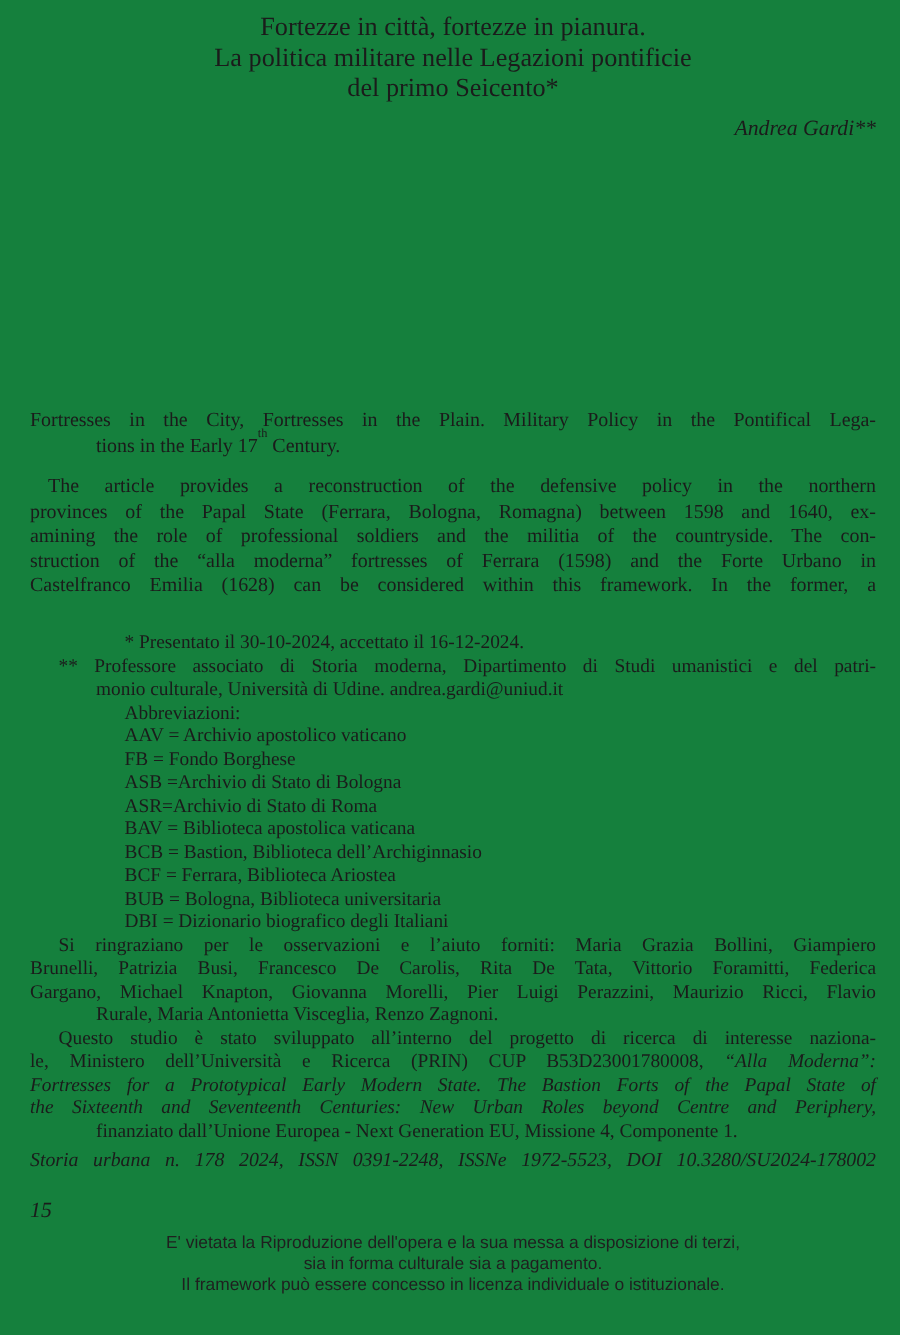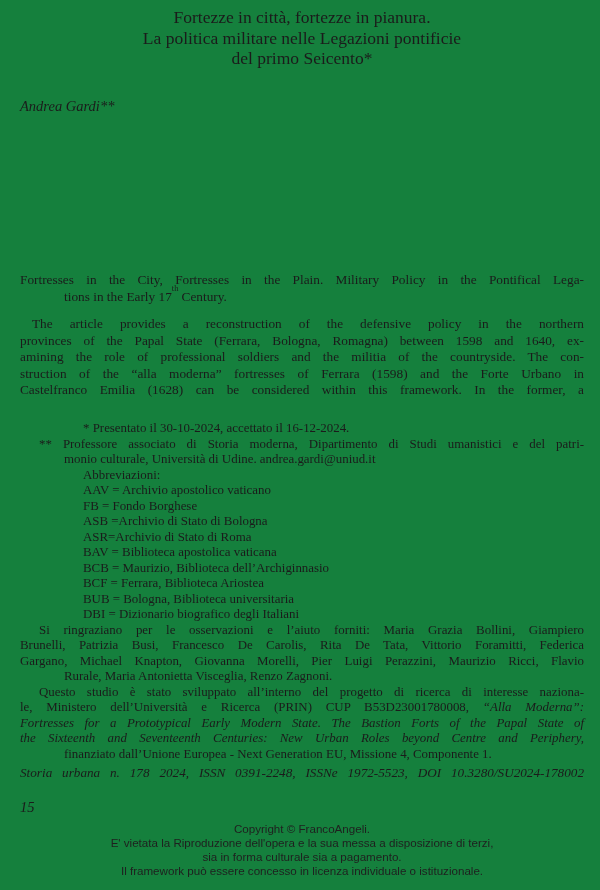--- a/index.html
+++ b/index.html
@@ -6,21 +6,21 @@
   html,body { width:600px; height:890px; background:#ffffff; }
   body {
     font-family:"Liberation Serif", serif;
     color:#1b1b1b;
     -webkit-font-smoothing:antialiased;
   }
   .page { position:relative; width:600px; height:890px; background:#15803d; overflow:hidden; }
   .block { position:absolute; left:20px; right:16px; }
 
   .title   { top:7px;  font-size:17.5px; line-height:20.5px; }
-  .author  { top:98px; font-size:14.5px; font-style:italic; text-align:left; }
+  .author  { top:78px; font-size:14.5px; font-style:italic; text-align:right; }
   .abshead { top:272px; font-size:13.3px; line-height:16.6px; }
   .absbody { top:316px; font-size:13.3px; line-height:16.6px; --ind:12px; }
   .footnotes { top:421px; font-size:12.9px; line-height:15.5px; --ind:19px; }
   .journal { top:765px; font-size:13.2px; font-style:italic;
              text-align:justify; text-align-last:justify; }
   .pageno  { top:799px; font-size:14.5px; font-style:italic; text-align:left; }
   .copyright { top:822px; font-family:"Liberation Sans", sans-serif;
                font-size:11.6px; line-height:14px; color:#1f1f1f; }
 
   .line.jl { text-align:justify; text-align-last:justify; }
@@ -66,21 +66,21 @@
       </div>
     <div>
         <div class="line ll ind"><span>Abbreviazioni:</span></div>
       </div>
     <div>
         <div class="line ll ind"><span>AAV = Archivio apostolico vaticano</span></div>
         <div class="line ll ind"><span>FB = Fondo Borghese</span></div>
         <div class="line ll ind"><span>ASB =Archivio di Stato di Bologna</span></div>
         <div class="line ll ind"><span>ASR=Archivio di Stato di Roma</span></div>
         <div class="line ll ind"><span>BAV = Biblioteca apostolica vaticana</span></div>
-        <div class="line ll ind"><span>BCB = Maurizio, Biblioteca dell’Archiginnasio</span></div>
+        <div class="line ll ind"><span>BCB = Bastion, Biblioteca dell’Archiginnasio</span></div>
         <div class="line ll ind"><span>BCF = Ferrara, Biblioteca Ariostea</span></div>
         <div class="line ll ind"><span>BUB = Bologna, Biblioteca universitaria</span></div>
         <div class="line ll ind"><span>DBI = Dizionario biografico degli Italiani</span></div>
       </div>
     <div>
         <div class="line jl ind"><span>Si ringraziano per le osservazioni e l’aiuto forniti: Maria Grazia Bollini, Giampiero</span></div>
         <div class="line jl"><span>Brunelli, Patrizia Busi, Francesco De Carolis, Rita De Tata, Vittorio Foramitti, Federica</span></div>
         <div class="line jl"><span>Gargano, Michael Knapton, Giovanna Morelli, Pier Luigi Perazzini, Maurizio Ricci, Flavio</span></div>
         <div class="line ll"><span>Rurale, Maria Antonietta Visceglia, Renzo Zagnoni.</span></div>
       </div>
@@ -91,19 +91,18 @@
         <div class="line jl"><span class="it">the Sixteenth and Seventeenth Centuries: New Urban Roles beyond Centre and Periphery,</span></div>
         <div class="line ll"><span>finanziato dall’Unione Europea - Next Generation EU, Missione 4, Componente 1.</span></div>
       </div>
   </div>
 
   <div class="block journal">Storia urbana n. 178 2024, ISSN 0391-2248, ISSNe 1972-5523, DOI 10.3280/SU2024-178002</div>
 
   <div class="block pageno">15</div>
 
   <div class="block copyright">
-      <div class="line lc"><span>Copyright © FrancoAngeli.</span></div>
       <div class="line lc"><span>E' vietata la Riproduzione dell'opera e la sua messa a disposizione di terzi,</span></div>
       <div class="line lc"><span>sia in forma culturale sia a pagamento.</span></div>
       <div class="line lc"><span>Il framework può essere concesso in licenza individuale o istituzionale.</span></div>
     </div>
 
 </div>
 
 </body></html>

